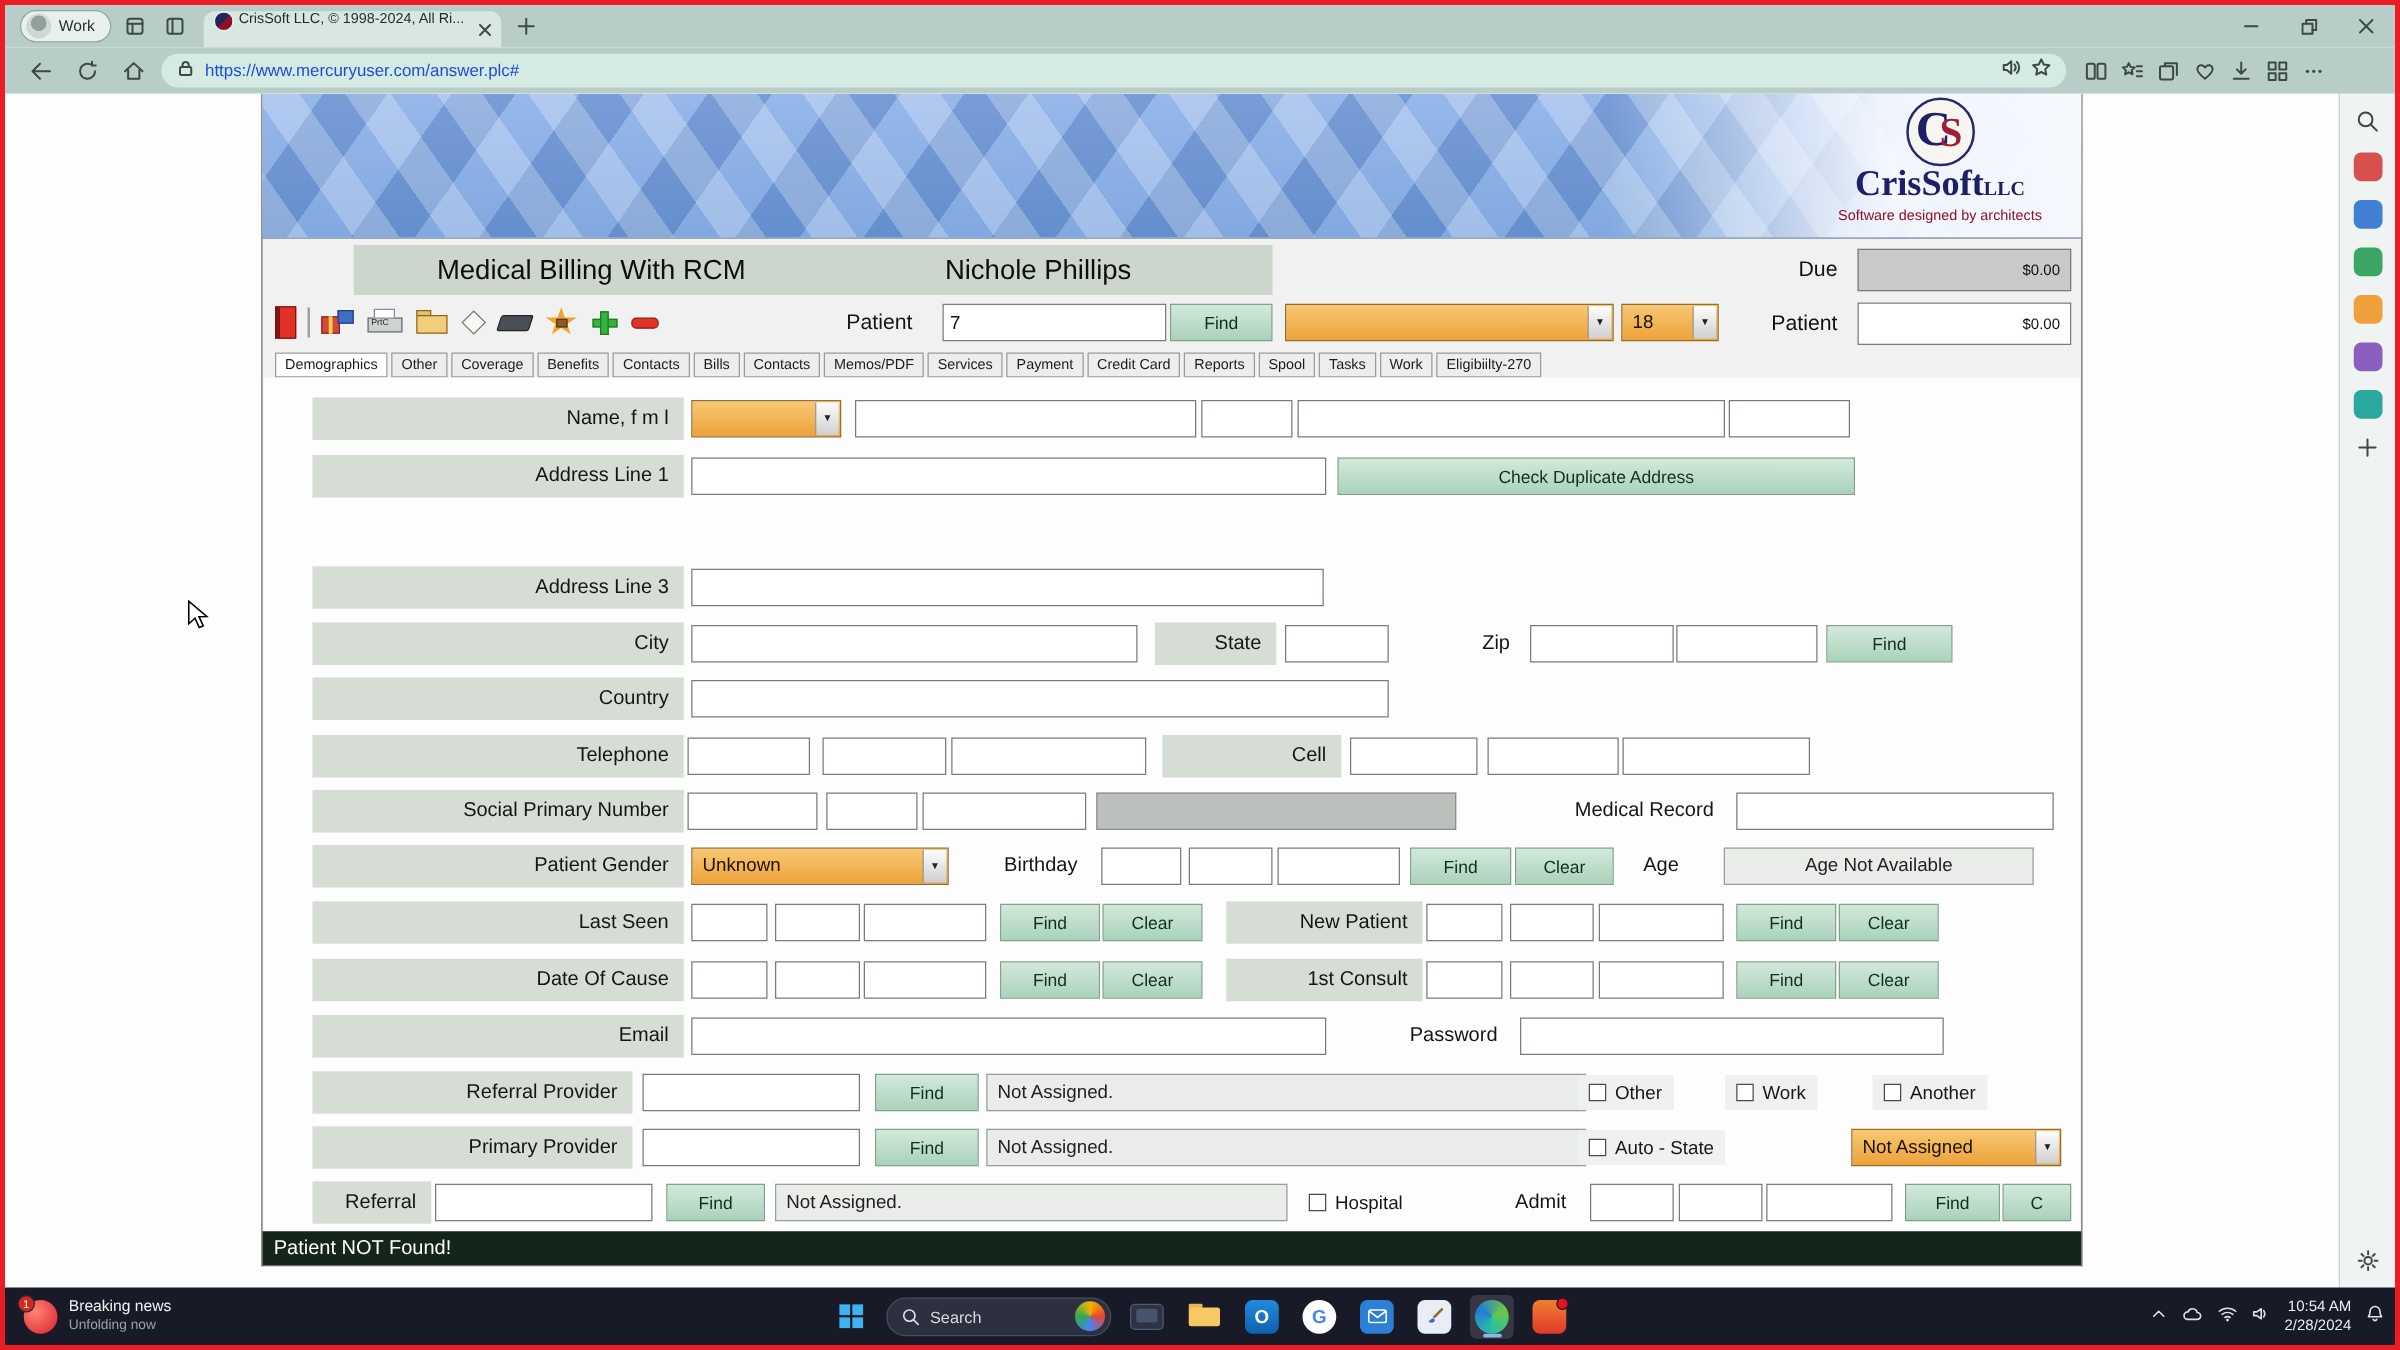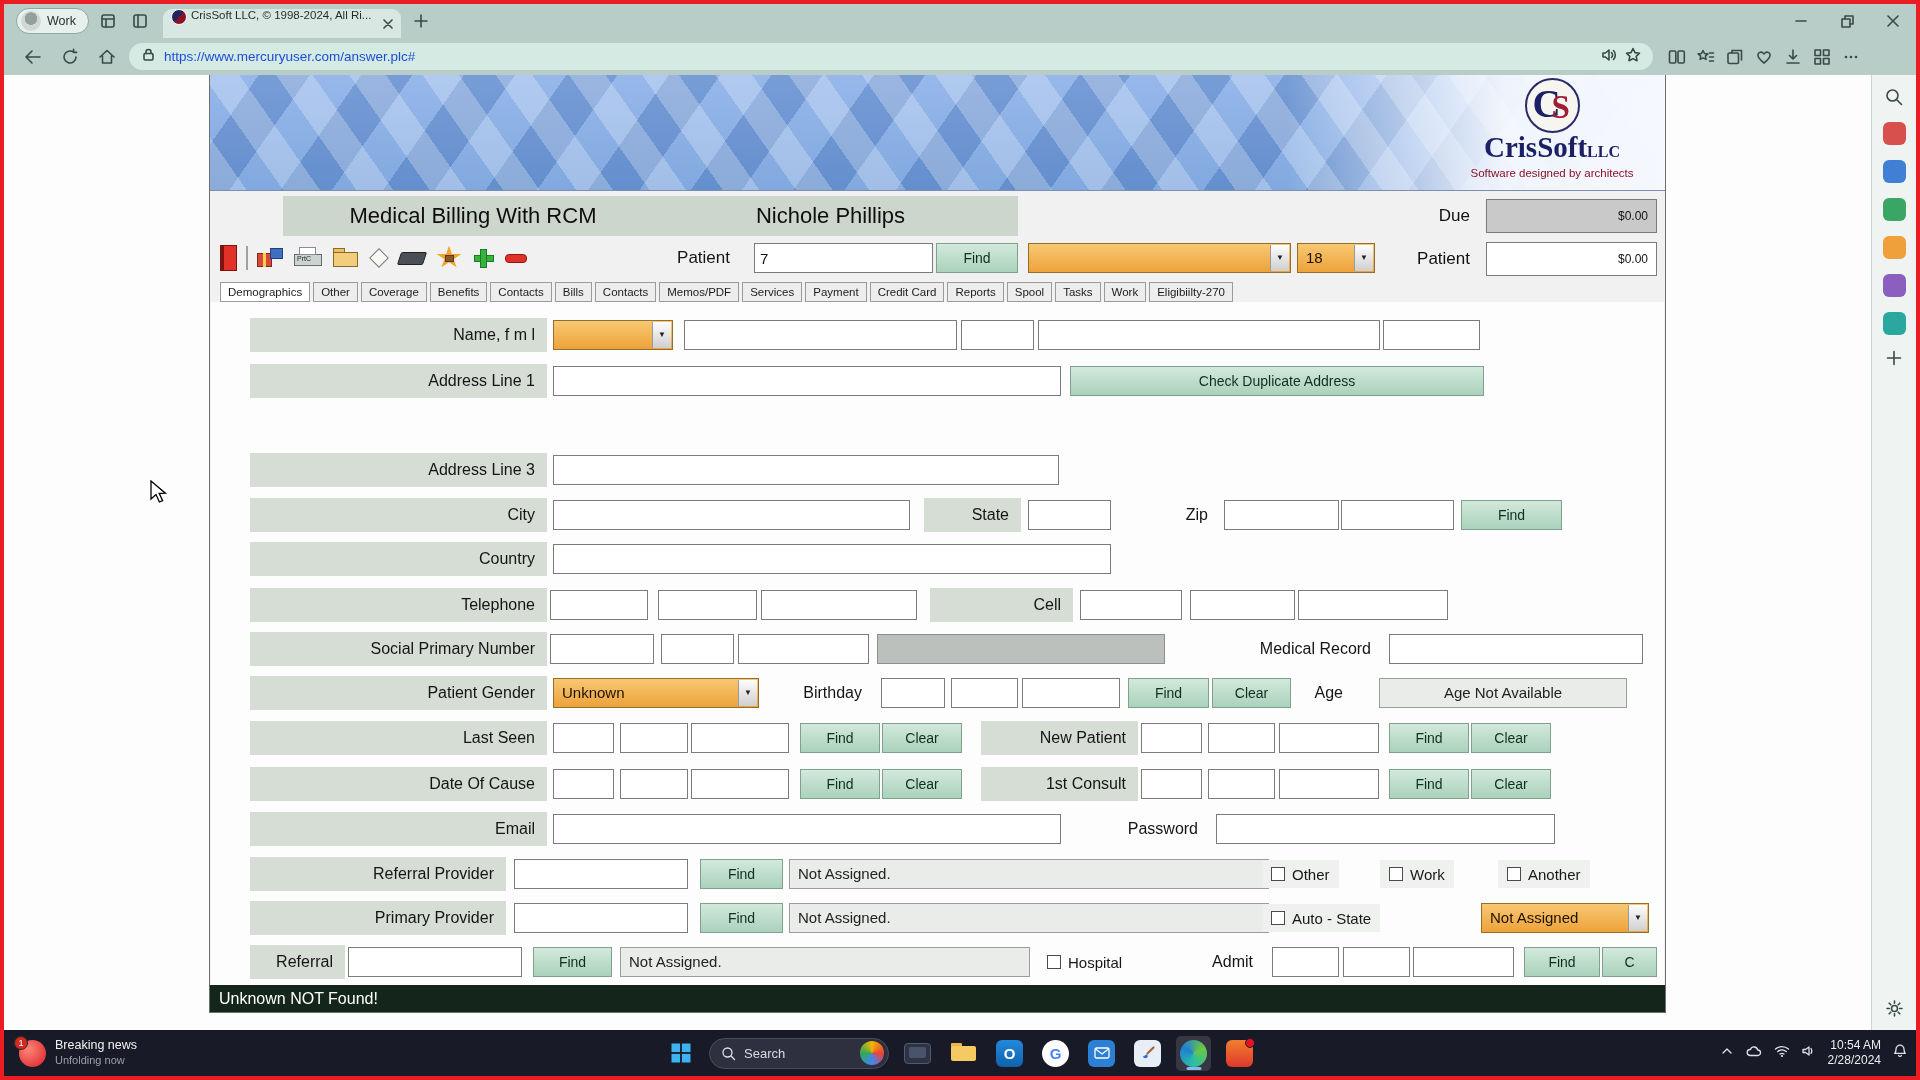--- a/index.html
+++ b/index.html
@@ -473,21 +473,21 @@
             <span>Hospital</span>
           </div>
         <div class="lbl plain" style="left:985px;width:70px">Admit</div>
         <input class="fld" style="left: 1062px; width: 67px;">
         <input class="fld" style="left: 1133px; width: 67px;">
         <input class="fld" style="left: 1203px; width: 101px;">
         <div class="btn" style="left:1314px;width:76px">Find</div>
         <div class="btn" style="left:1392px;width:55px">C</div>
       </div>
 
-      <div class="statusbar">Unknown NOT Found!</div>
+      <div class="statusbar">Patient NOT Found!</div>
     </div>
   </div>
 
   <div class="sidebar">
     <span class="sb-ico">
         <svg width="20" height="20">
           <circle class="i" cx="8.5" cy="8.5" r="5.5"></circle>
           <path class="i" d="M13 13l4.5 4.5"></path>
         </svg>
       </span>

